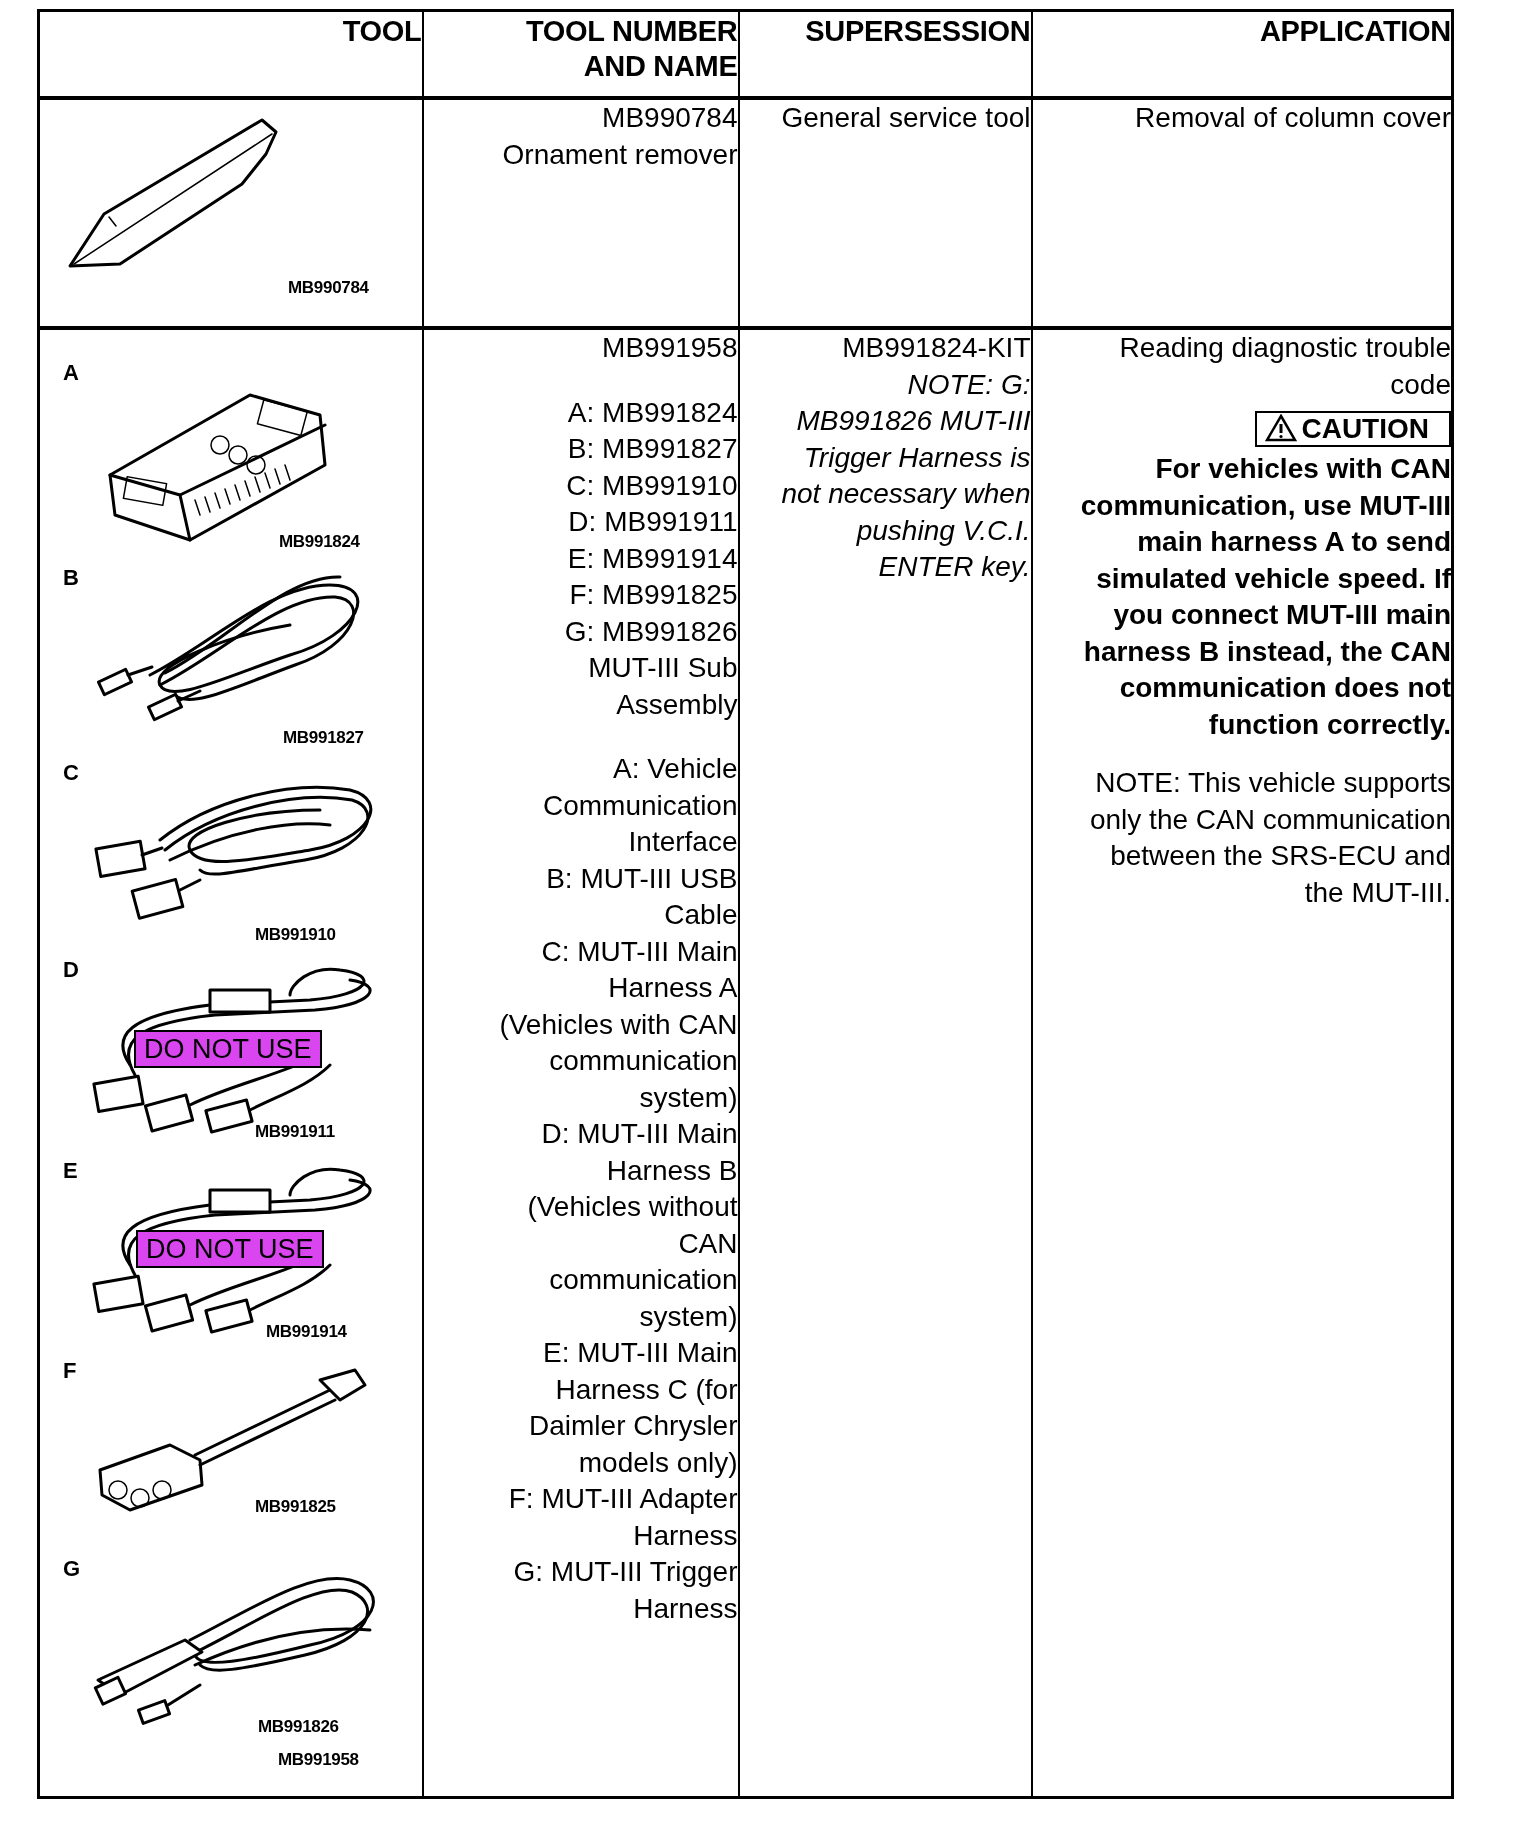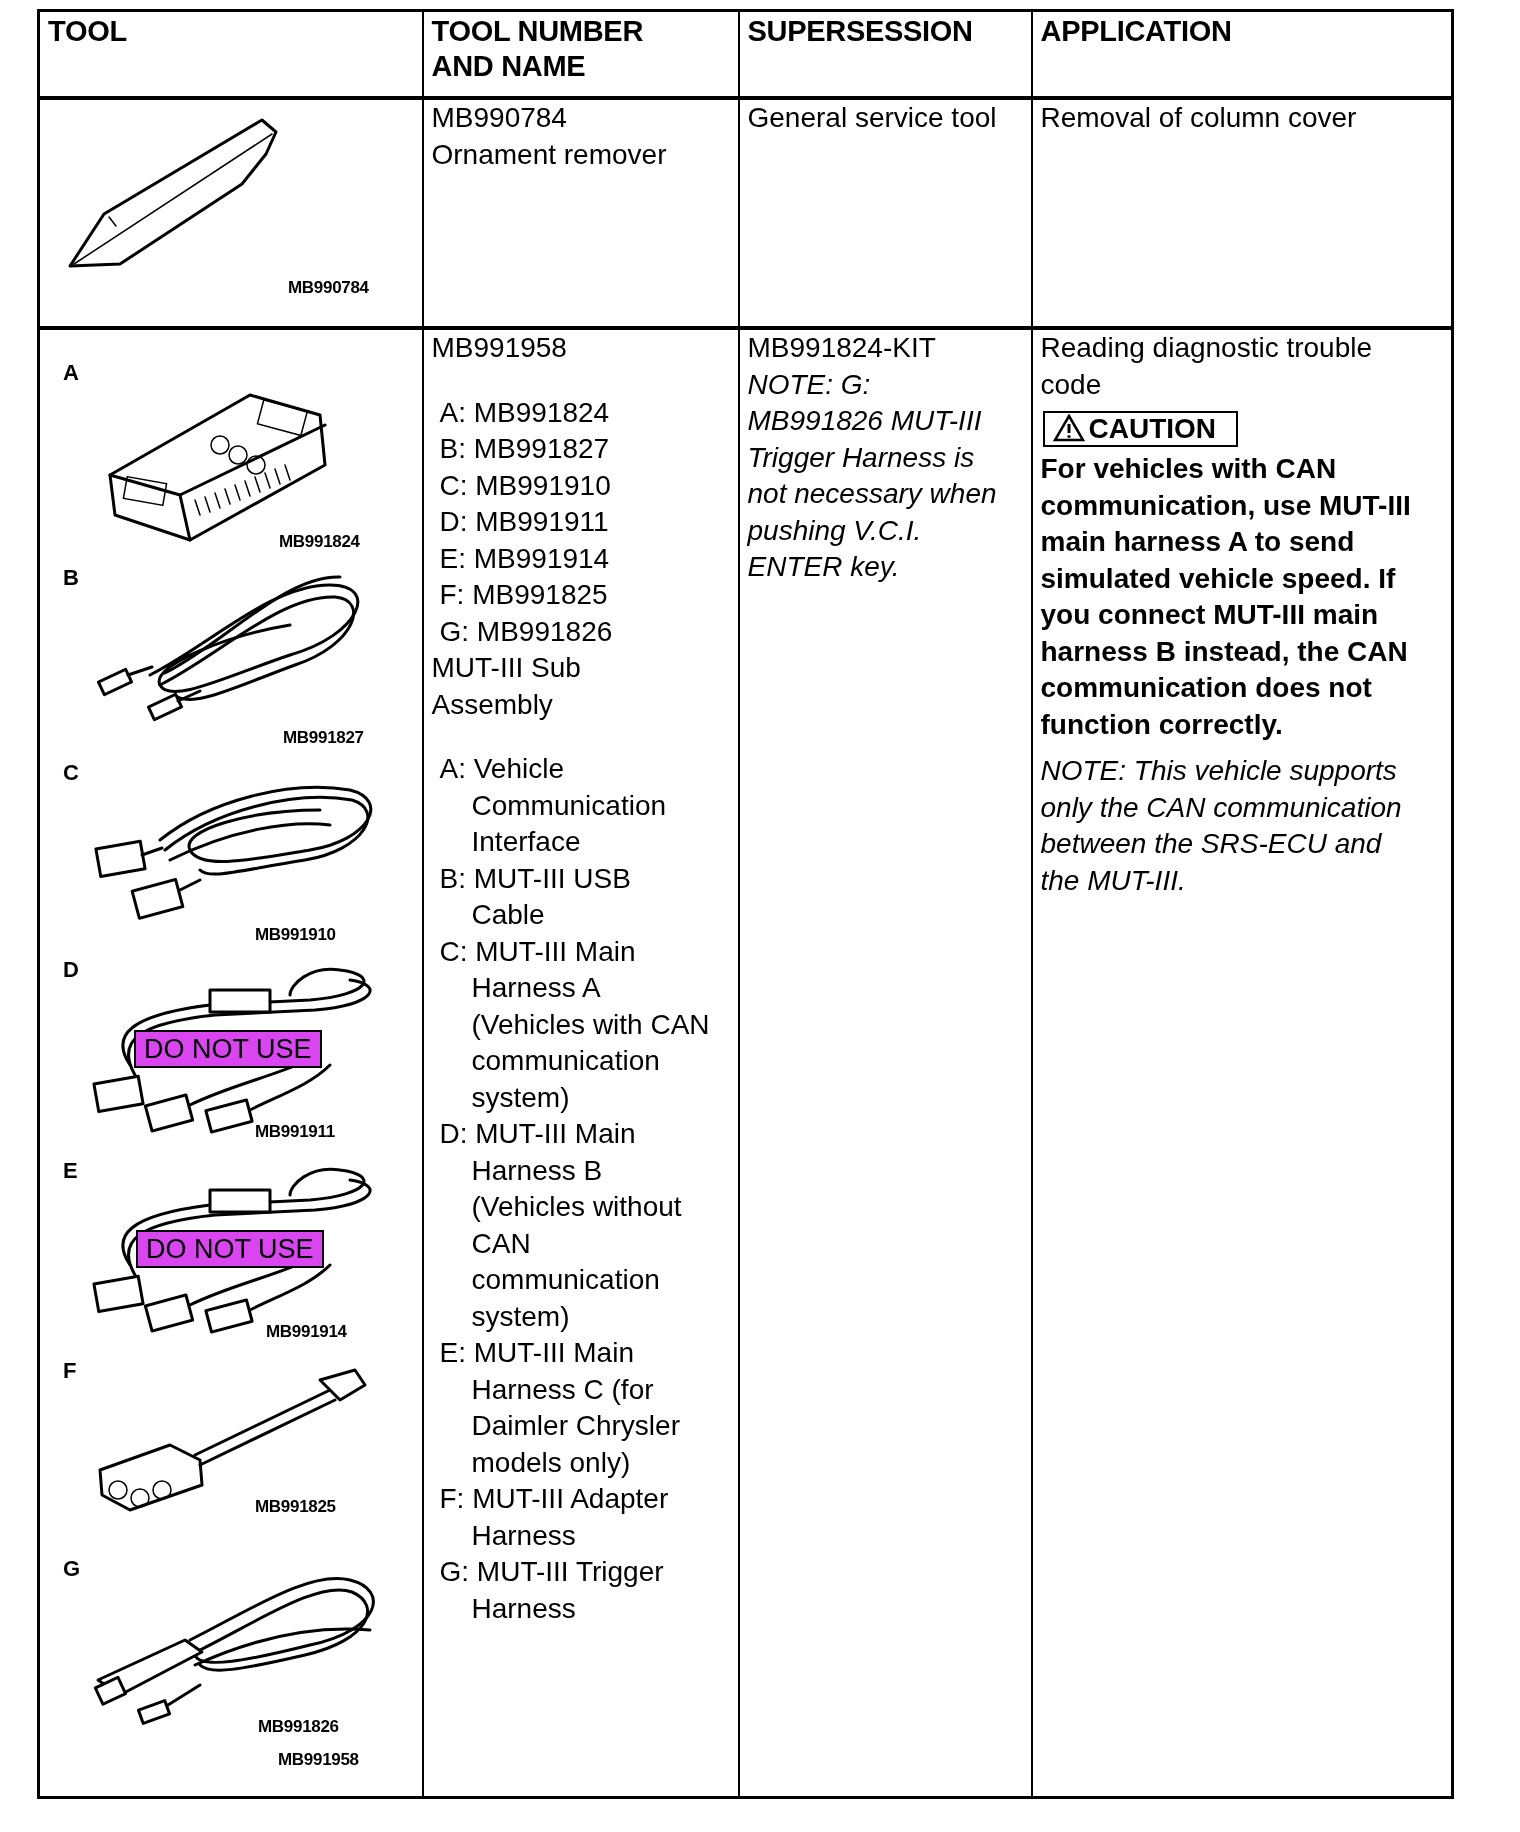--- a/index.html
+++ b/index.html
@@ -9,33 +9,33 @@
     position: absolute; left: 37px; top: 9px;
     width: 1414px; border-collapse: collapse; table-layout: fixed;
     border: 3px solid #000;
   }
   table.tools col.c1 { width: 384px; }
   table.tools col.c2 { width: 316px; }
   table.tools col.c3 { width: 293px; }
   table.tools col.c4 { width: 421px; }
   table.tools th, table.tools td {
     border-left: 2px solid #eab308; border-right: 2px solid #000;
-    vertical-align: top; padding: 0 0 0 8px; text-align: left;
+    vertical-align: top; padding: 0 0 0 8px; text-align: right;
   }
   table.tools thead th {
     height: 82px; font-weight: bold; font-size: 29px; line-height: 35px;
     border-bottom: 4px solid #000; padding-top: 2px; letter-spacing: -0.3px;
   }
   tr.row-orn td { height: 226px; border-bottom: 4px solid #000; }
   tr.row-mut td { height: 1466px; }
   .cell-text { font-size: 28px; line-height: 36.5px; padding-top: 3px; }
   .indent1 { padding-left: 8px; margin-top: 28px; }
   .italic { font-style: italic; }
   .bold { font-weight: bold; }
-  .note { font-style: italic; margin-top: 10px; }
+  .note { margin-top: 22px; }
   .caution-box {
     display: inline-block; border: 2px solid #000; padding: 0 20px 0 8px;
     font-weight: bold; font-size: 28px; line-height: 32px; margin: 8px 0 4px 2px;
   }
   .caution-box svg { vertical-align: -4px; margin-right: 4px; }
   .tool-cell { position: relative; }
   .illus-letter { position: absolute; font-weight: bold; font-size: 22px; }
   .illus-code { position: absolute; font-weight: bold; font-size: 17px; letter-spacing: -0.3px; }
   .dnu {
     position: absolute; border: 2px solid #000; background: #d946ef;

